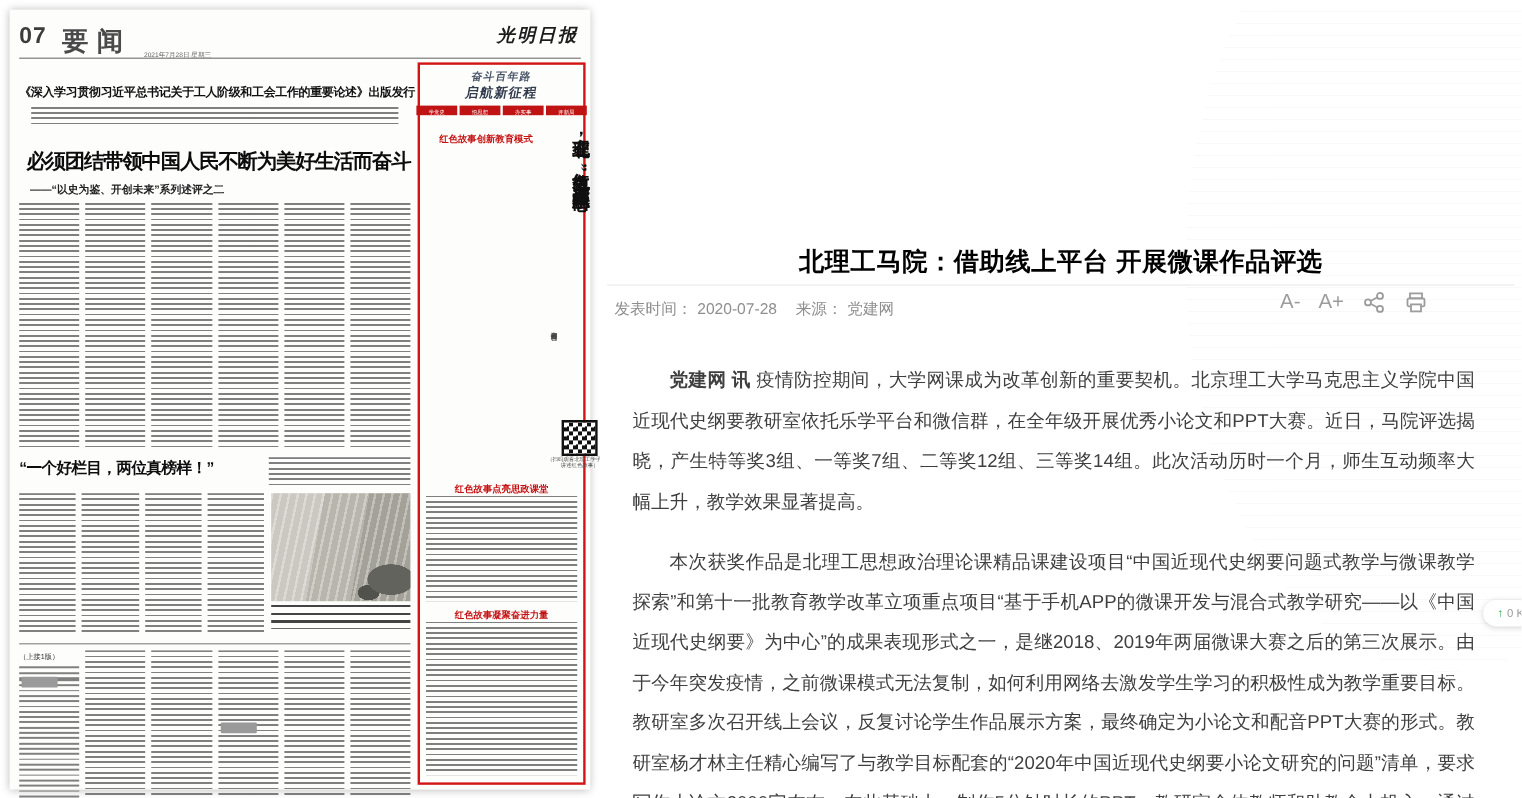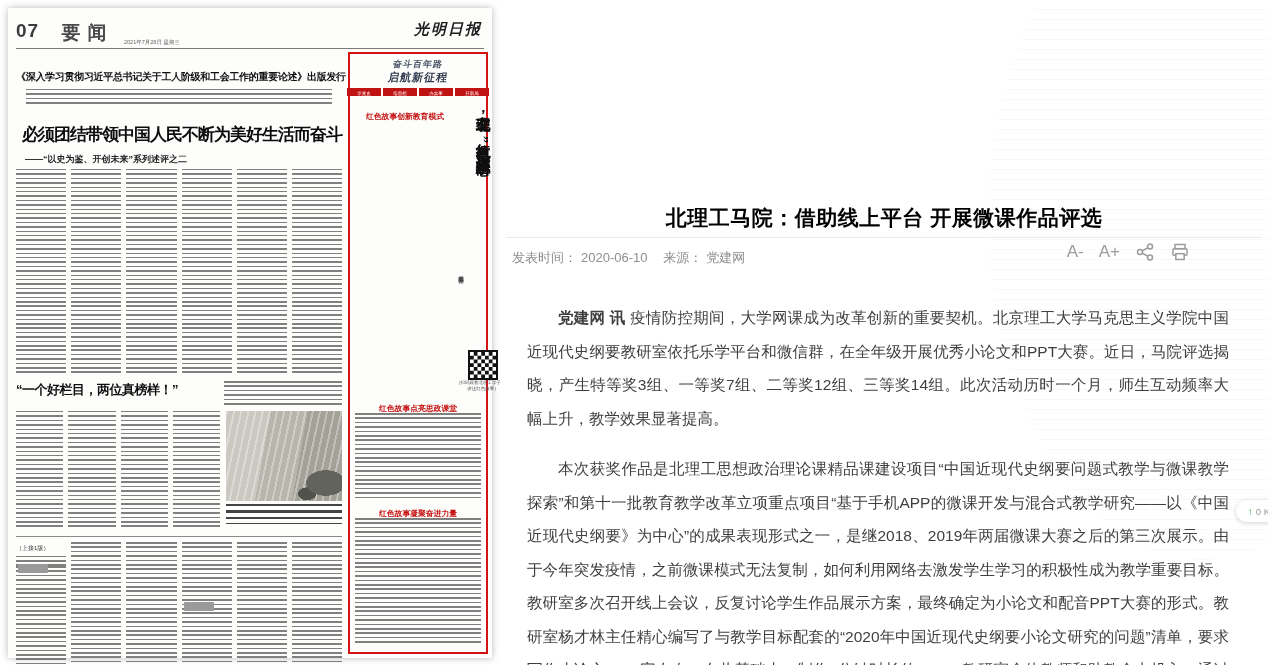--- a/index.html
+++ b/index.html
@@ -8,21 +8,21 @@
     font-family:"Liberation Sans","DejaVu Sans",sans-serif;position:relative;
   }
   
   .paper{
     position:absolute;left:8px;top:8px;width:484px;height:650px;
     background:#fdfdfc;box-shadow:0 0 7px rgba(0,0,0,.28);
   }
   .paper-inner{position:absolute;inset:0;padding:0;}
   .np-header{position:absolute;left:8px;top:12px;right:8px;height:26px;}
   .np-pageno{font-size:19px;font-weight:700;color:#3c3c3c;letter-spacing:1px;display:inline-block;vertical-align:top;}
-  .np-section{font-family:"Liberation Serif","DejaVu Serif",serif;font-size:19px;font-weight:600;color:#4a4a4a;letter-spacing:7px;display:inline-block;margin-left:18px;vertical-align:top;}
+  .np-section{font-family:"Liberation Serif","DejaVu Serif",serif;font-size:22px;font-weight:600;color:#4a4a4a;letter-spacing:7px;display:inline-block;margin-left:8px;vertical-align:top;}
   .np-dateline{display:inline-block;font-size:10px;color:#666;transform:scale(.55);transform-origin:left bottom;margin-left:6px;vertical-align:bottom;white-space:nowrap;}
   .np-masthead{position:absolute;right:2px;top:0;font-family:Liberation Mono, monospace;font-style:italic;font-weight:700;font-size:15px;color:#1c1c1c;letter-spacing:2px;}
   .np-rule{position:absolute;left:8px;right:8px;top:40px;border-top:1.5px solid #7a7a7a;}
   .np-left{position:absolute;left:8px;top:44px;width:326px;bottom:8px;}
   .h-top{font-size:10px;font-weight:700;color:#101010;text-align:center;letter-spacing:-.3px;white-space:nowrap;margin-top:18px;}
   .intro-sim{height:15px;margin:5px 10px 0 10px;}
   .h-main{font-size:17px;font-weight:700;color:#0c0c0c;text-align:right;letter-spacing:-1px;white-space:nowrap;margin-top:19px;}
   .h-main-sub{text-align:left;margin-top:2px;height:13px;}
   .h-main-sub span{display:inline-block;font-size:10px;font-weight:700;color:#222;transform:scale(.9);white-space:nowrap;}
   .cols{display:flex;gap:5px;}
@@ -213,21 +213,21 @@
   </div>
 </div>
 
 <div class="page">
   <div class="deco"></div>
 
   <h1 class="a-title">北理工马院：借助线上平台 开展微课作品评选</h1>
   <div class="a-divider"></div>
 
   <div class="a-meta">
-    <span>发表时间：</span><span>2020-06-10</span>
+    <span>发表时间：</span><span>2020-07-28</span>
     <span style="margin-left:8px;">来源：</span><span>党建网</span>
   </div>
 
   <div class="a-tools">
     <span class="tool-font">A-</span>
     <span class="tool-font">A+</span>
     <svg class="tool-ico" viewBox="0 0 24 24" fill="none" stroke="#9c9c9c" stroke-width="1.8">
       <circle cx="6" cy="12" r="3"></circle>
         <circle cx="18" cy="5.5" r="3"></circle>
         <circle cx="18" cy="18.5" r="3"></circle>

